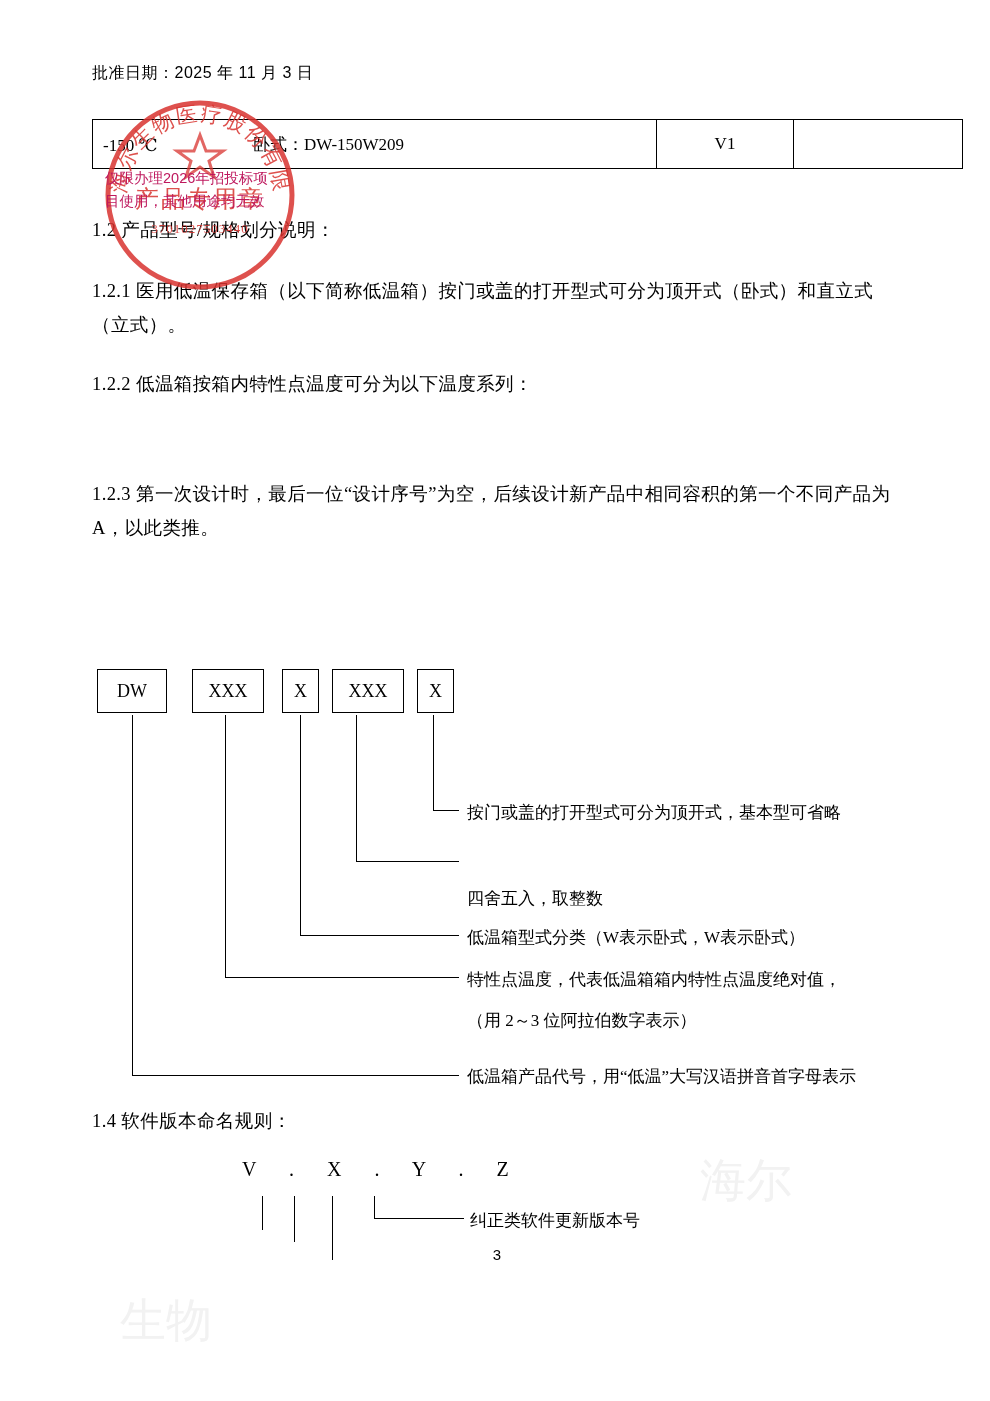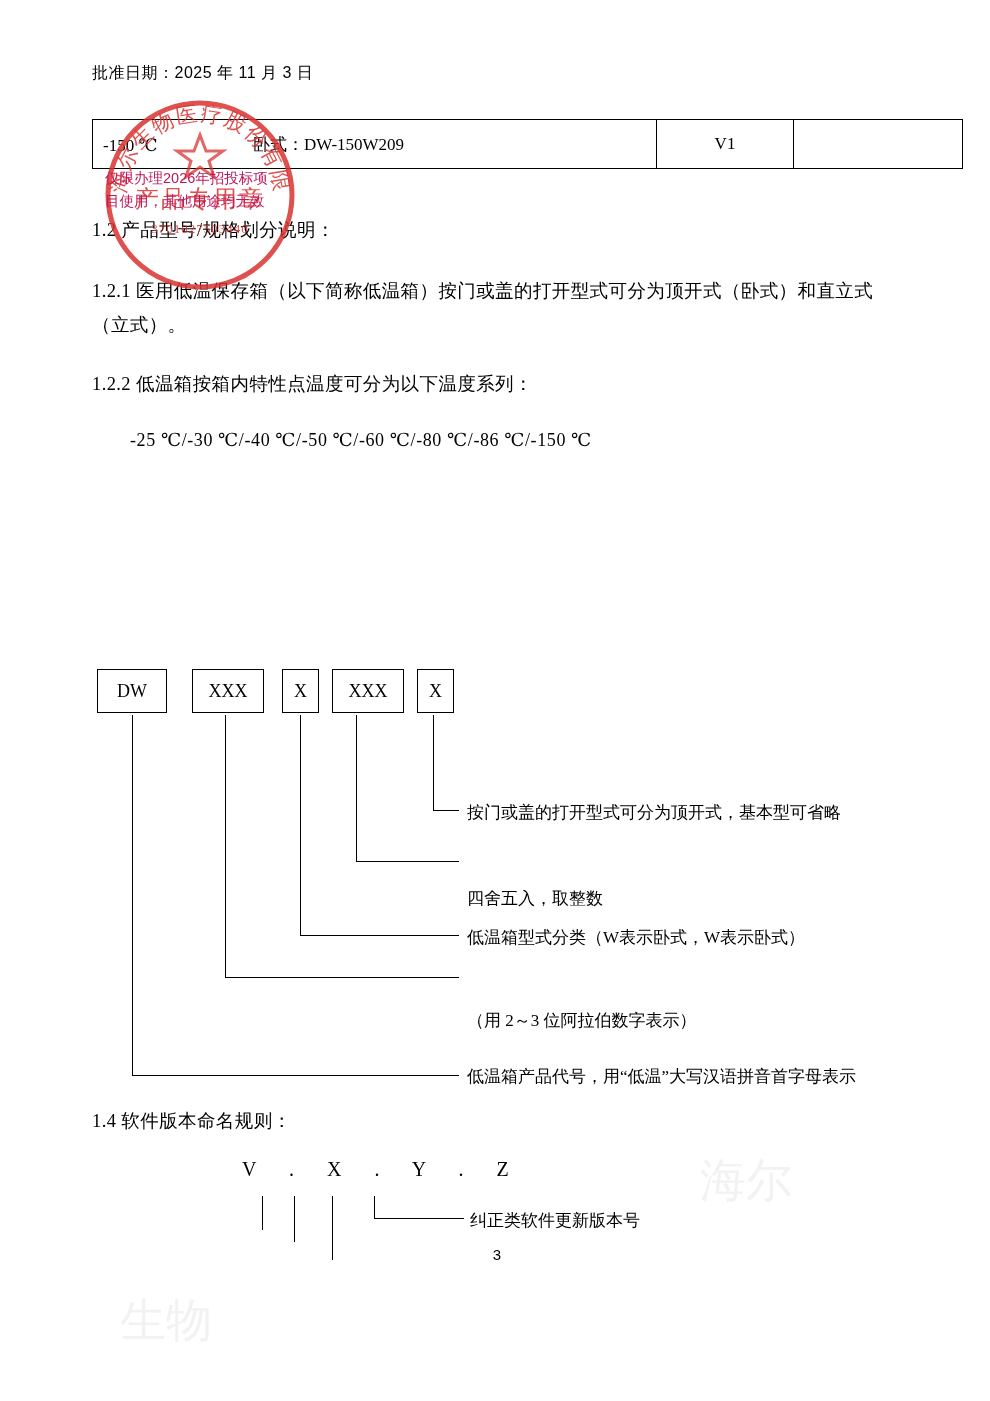--- a/index.html
+++ b/index.html
@@ -180,22 +180,22 @@
         <td class="col-c"></td>
       </tr>
     </tbody>
       </table>
 
     <div class="para" style="left:0; top:213px; width:810px;">1.2  产品型号/规格划分说明：</div>
 
     <div class="para" style="left:0; top:274px; width:810px;">1.2.1  医用低温保存箱（以下简称低温箱）按门或盖的打开型式可分为顶开式（卧式）和直立式（立式）。</div>
 
     <div class="para" style="left:0; top:367px; width:810px;">1.2.2  低温箱按箱内特性点温度可分为以下温度系列：</div>
-    <div class="para mono-temp" style="left:38px; top:423px; width:780px;">-25 ℃/-30 ℃/-40 ℃/-50 ℃/-60 ℃/-80 ℃/-86 ℃/-150 ℃</div>
-
+
+    <div class="para" style="left:0; top:477px; width:810px;">1.2.3   第一次设计时，最后一位“设计序号”为空，后续设计新产品中相同容积的第一个不同产品为 A，以此类推。</div>
 
 
     <div class="code-boxes">
       <div class="cbox" style="left:5px;  width:70px;">DW</div>
       <div class="cbox" style="left:100px; width:72px;">XXX</div>
       <div class="cbox" style="left:190px; width:37px;">X</div>
       <div class="cbox" style="left:240px; width:72px;">XXX</div>
       <div class="cbox" style="left:325px; width:37px;">X</div>
     </div>
 
@@ -207,20 +207,21 @@
 
     <div class="leader-h" style="left:341px; top:810px;  width:26px;"></div>
     <div class="leader-h" style="left:264px; top:861px;  width:103px;"></div>
     <div class="leader-h" style="left:208px; top:935px;  width:159px;"></div>
     <div class="leader-h" style="left:133px; top:977px;  width:234px;"></div>
     <div class="leader-h" style="left:40px;  top:1075px; width:327px;"></div>
 
     <div class="ann" style="left:375px; top:798px;">按门或盖的打开型式可分为顶开式，基本型可省略</div>
     <div class="ann" style="left:375px; top:884px;">四舍五入，取整数</div>
     <div class="ann" style="left:375px; top:923px;">低温箱型式分类（W表示卧式，W表示卧式）</div>
+    <div class="ann" style="left:375px; top:965px;">特性点温度，代表低温箱箱内特性点温度绝对值，</div>
     <div class="ann" style="left:375px; top:1006px;">（用 2～3 位阿拉伯数字表示）</div>
     <div class="ann" style="left:375px; top:1062px;">低温箱产品代号，用“低温”大写汉语拼音首字母表示</div>
 
     <div class="para" style="left:0; top:1104px; width:810px;">1.4  软件版本命名规则：</div>
 
     <div class="ver-line">V . X . Y . Z</div>
 
     <div class="leader-v" style="left:170px; top:1196px; height:34px;"></div>
     <div class="leader-v" style="left:202px; top:1196px; height:46px;"></div>
     <div class="leader-v" style="left:240px; top:1196px; height:64px;"></div>

